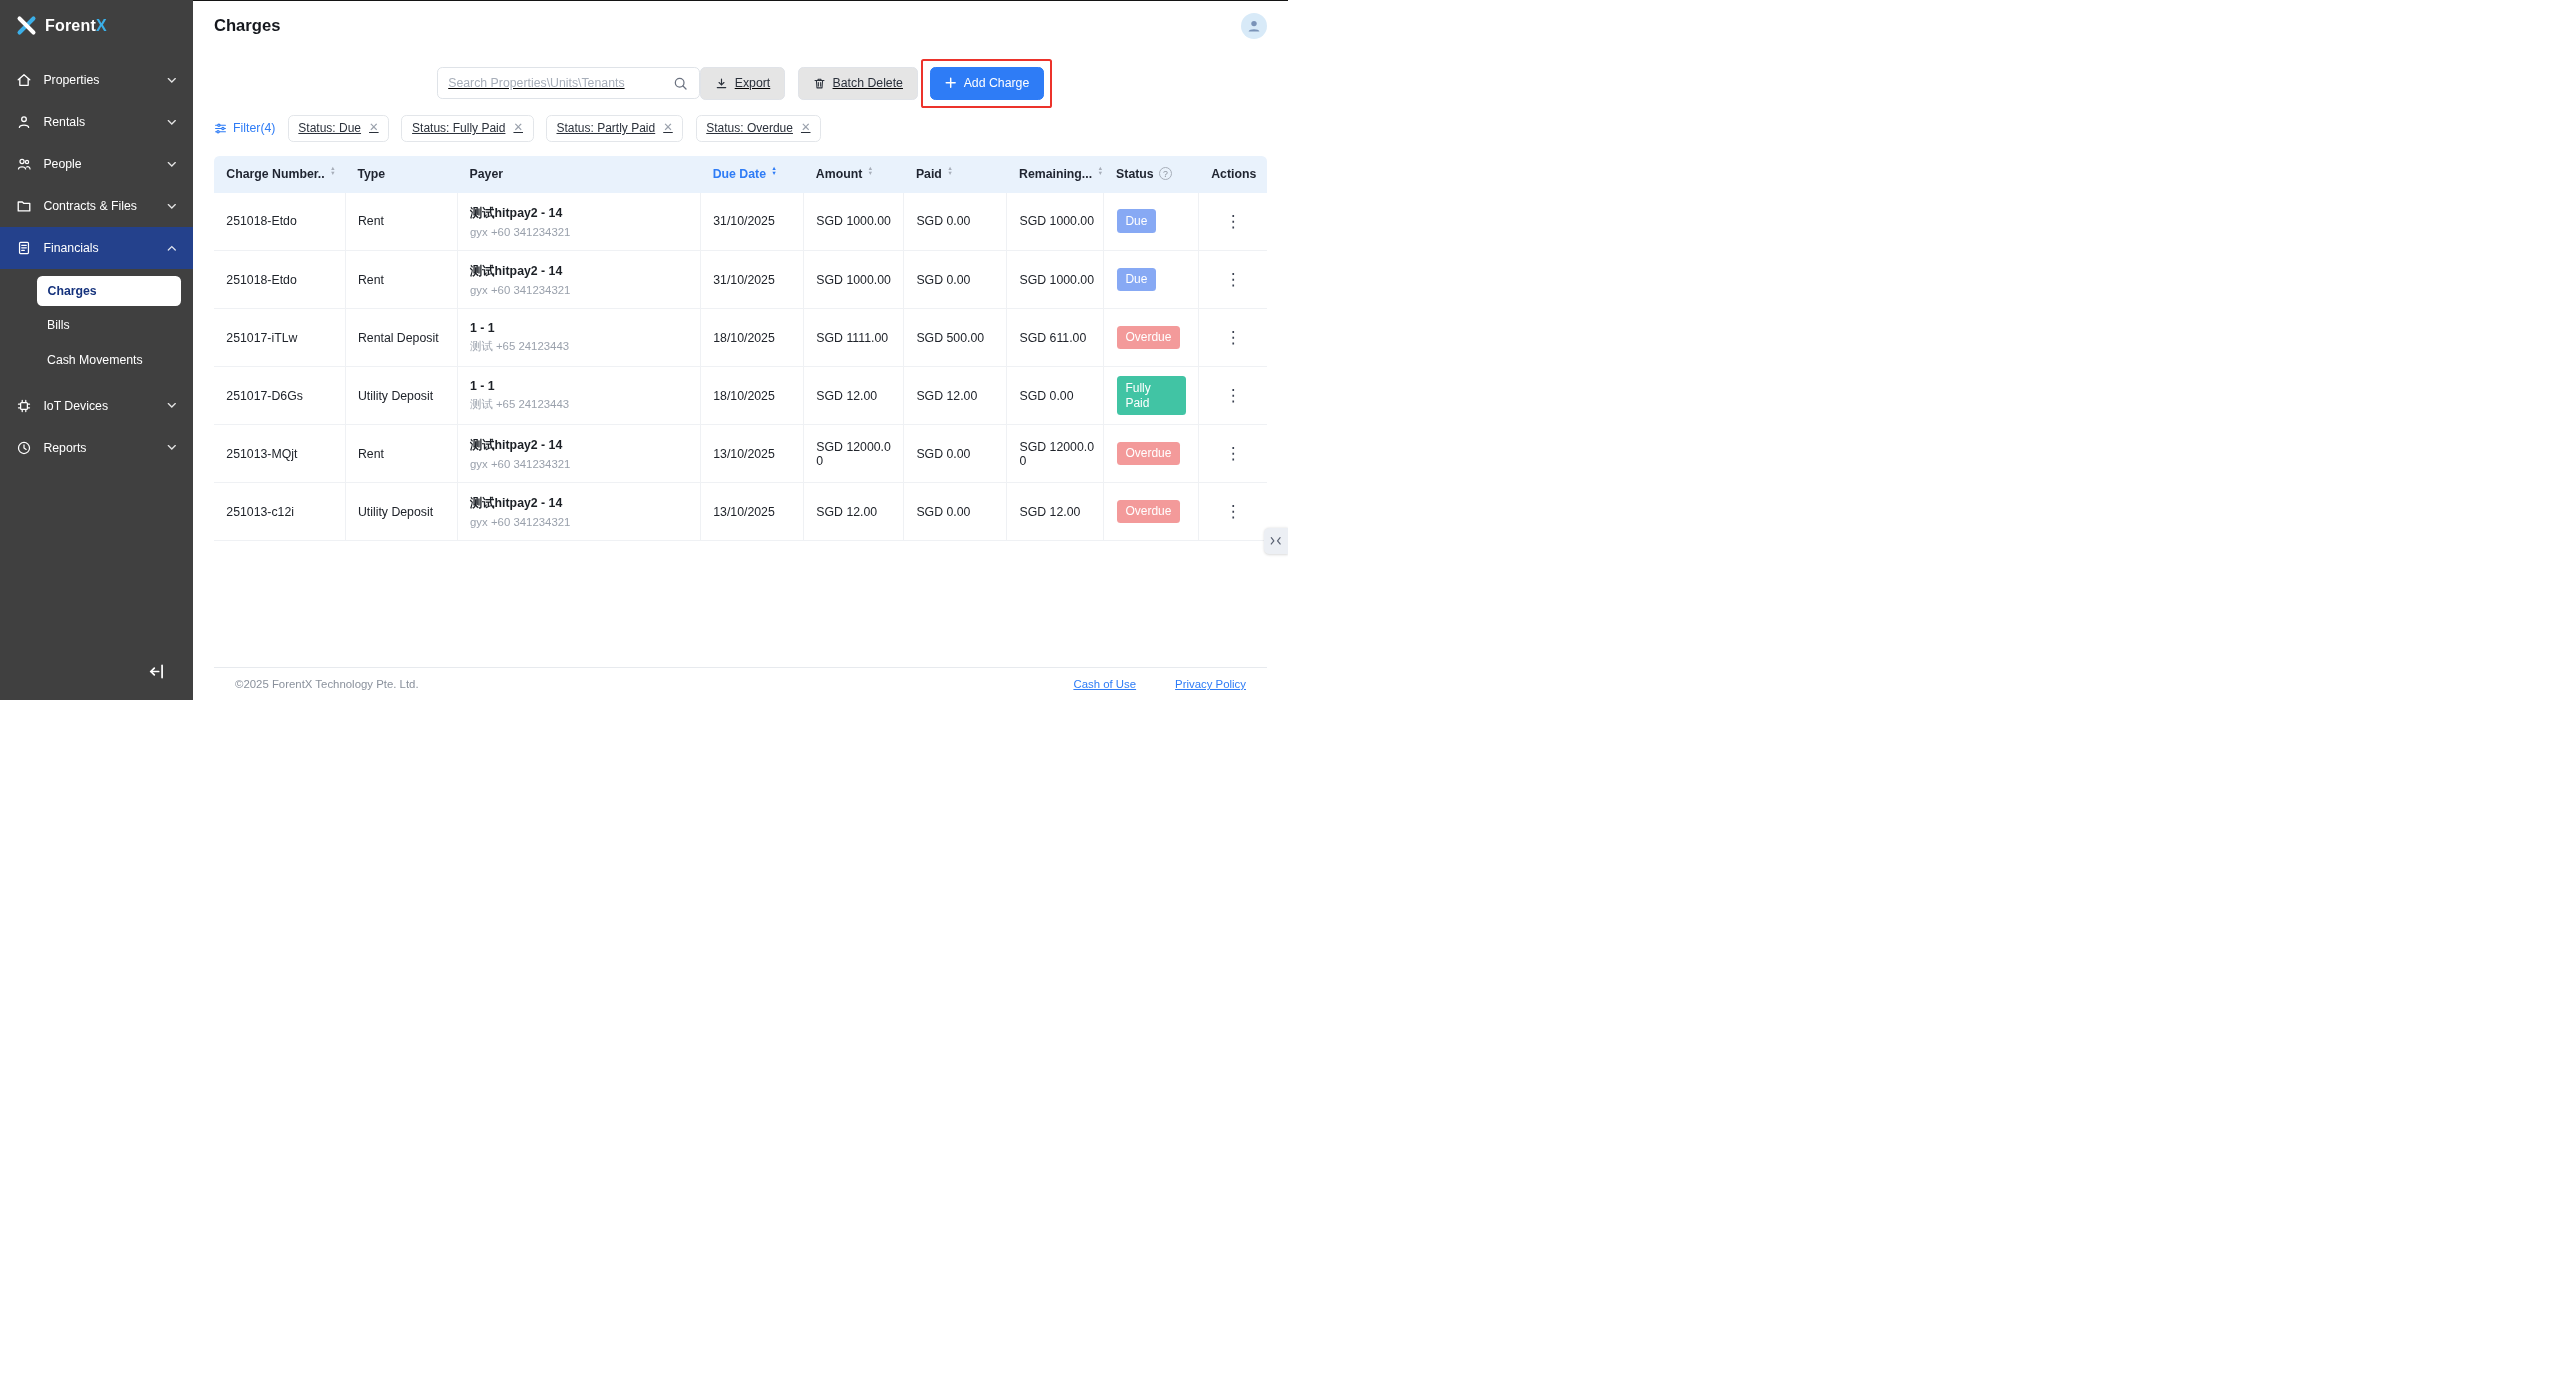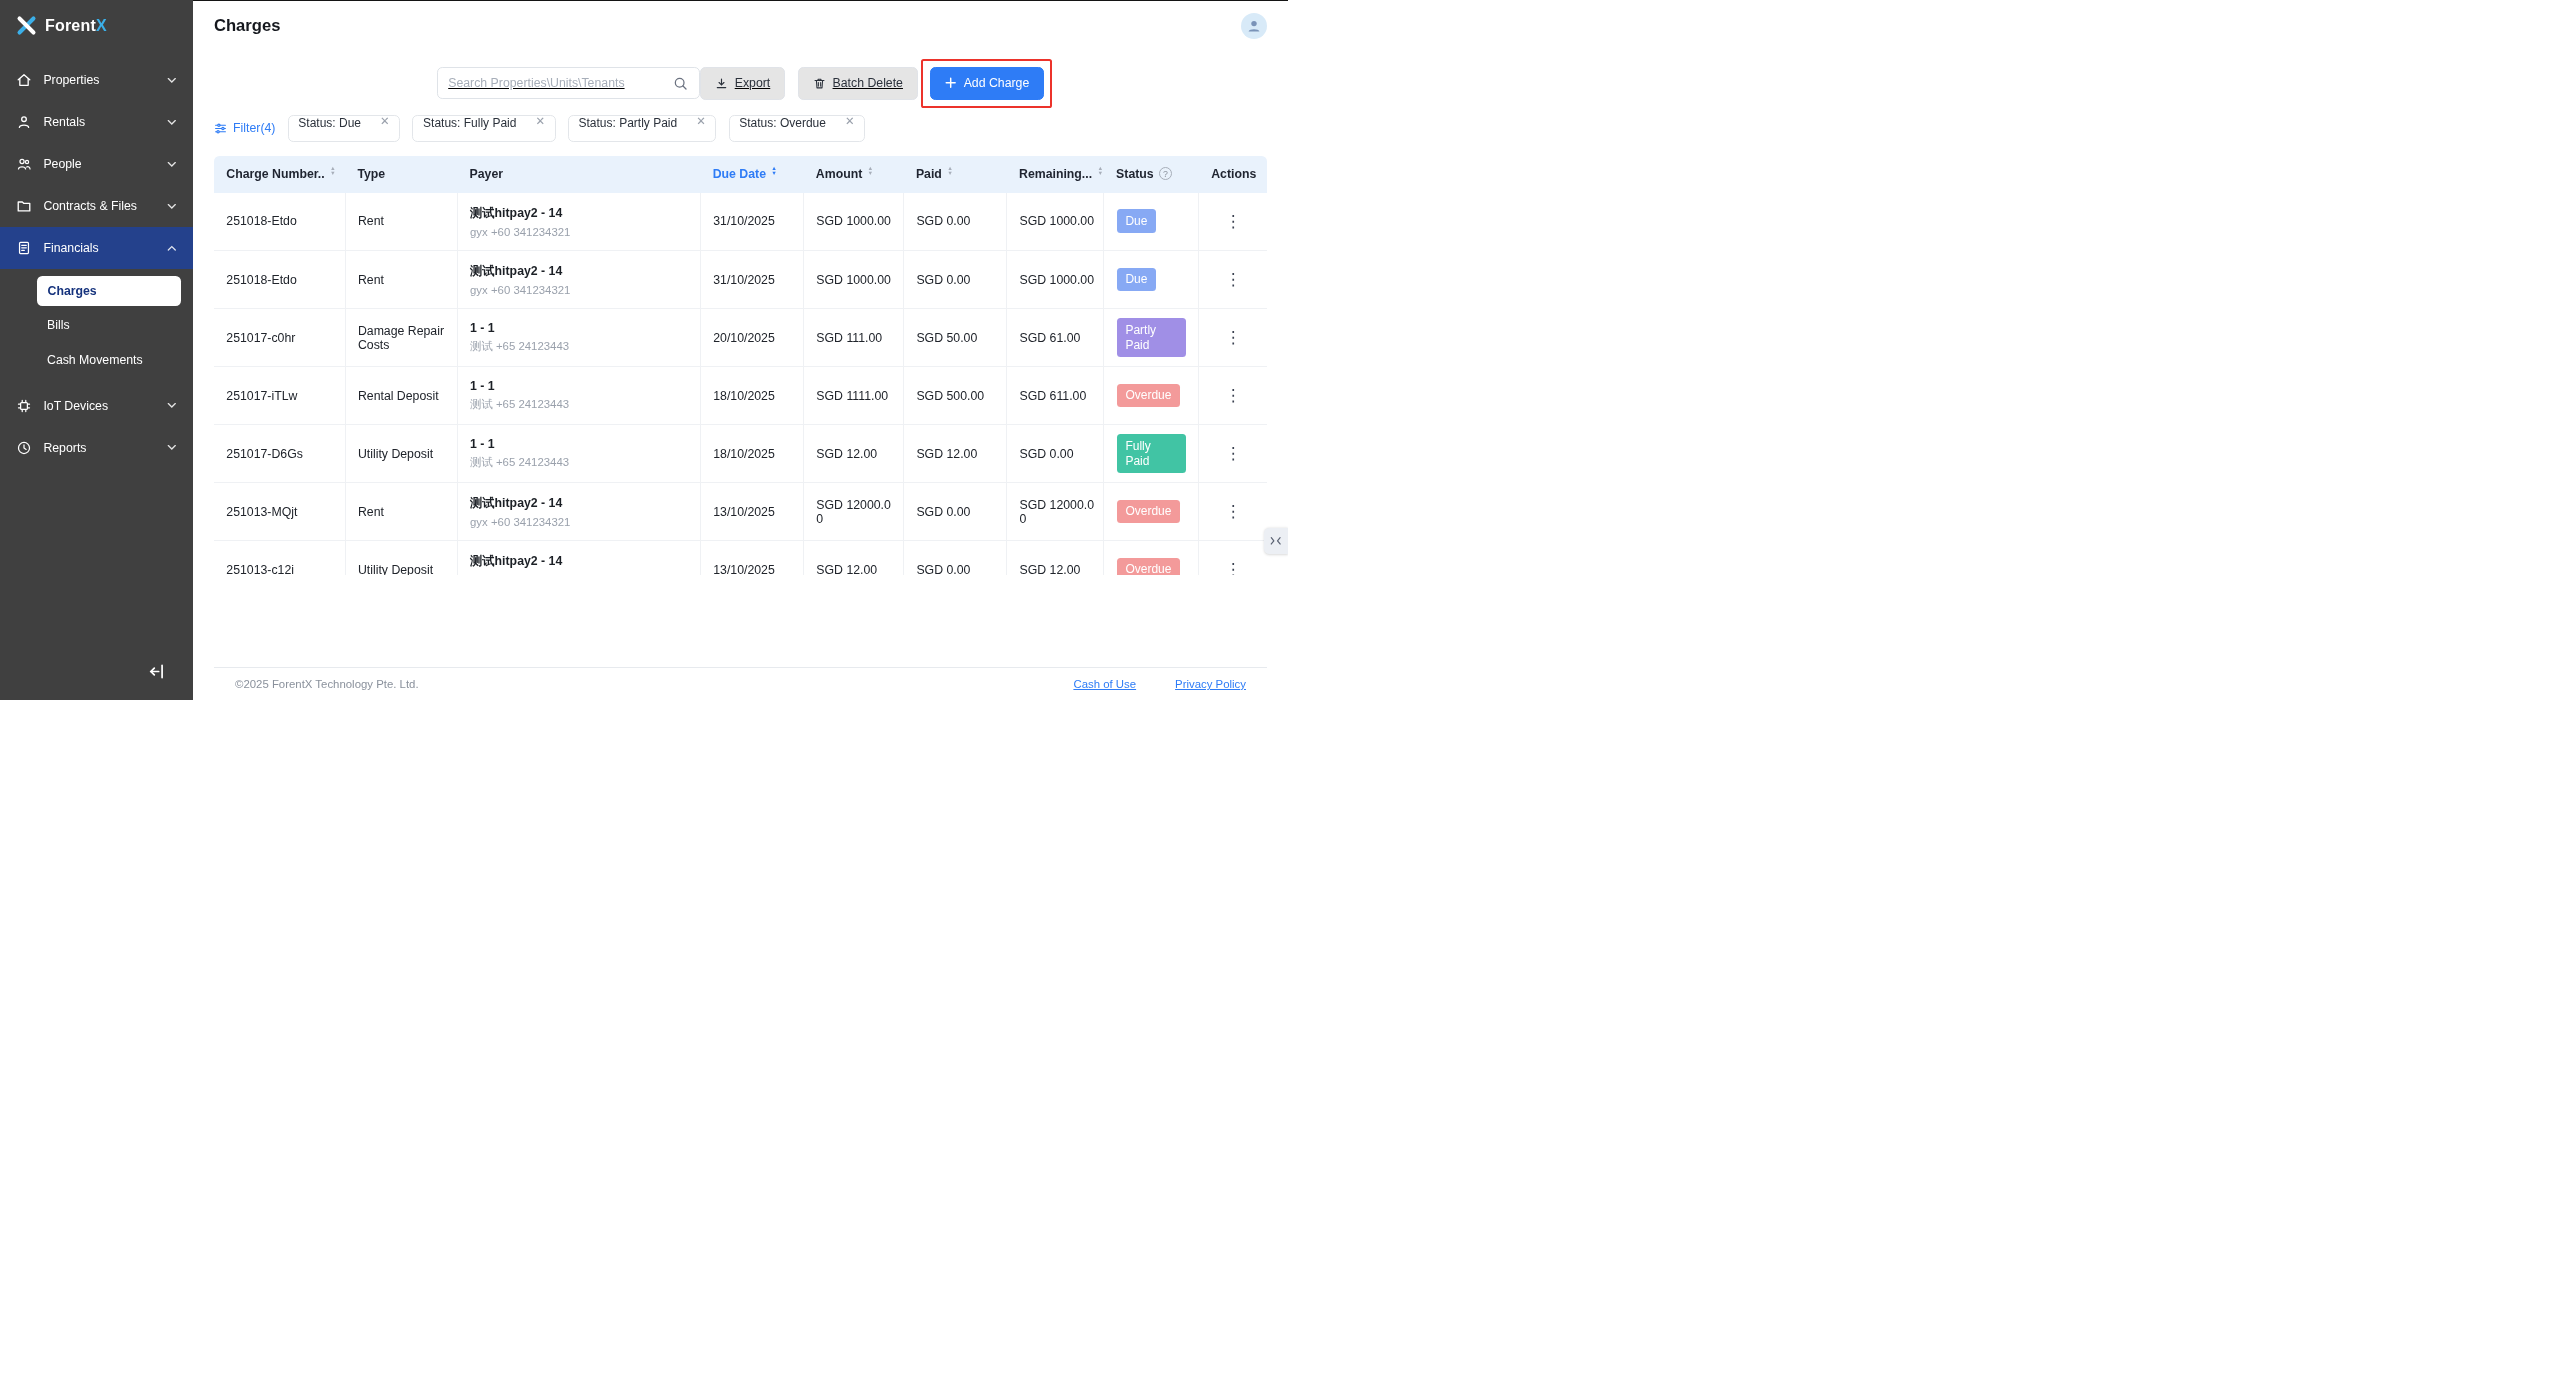--- a/index.html
+++ b/index.html
@@ -57,23 +57,23 @@
     border-radius:5.3px; font-size:12.3px; cursor:pointer; background:#e5e5e5;
     border:0.9px solid #E0E3E8; color:#2B313B; }
   .btn-primary { background:#2E7CF6; border-color:#2E7CF6; color:#fff; font-weight:500; }
   .annot-wrap { position:relative; }
   .annot-box { position:absolute; top:-8px; left:-9.6px; right:-8px; bottom:-8.8px;
     border:2.6px solid #EC332B; border-radius:2.6px; pointer-events:none; }
 
   .filters { display:flex; align-items:center; gap:12.3px; margin-top:15px; }
   .filter-link { display:flex; align-items:center; gap:6.1px; color:#2E7CF6;
     font-size:12.3px; cursor:pointer; }
-  .chip { display:inline-flex; align-items:flex-start; gap:19px; height:27px; padding:0 9.6px;
+  .chip { display:inline-flex; align-items:center; gap:8px; height:27px; padding:0 9.6px;
     border:0.9px solid #E3E6EA; border-radius:5.3px; font-size:12px; color:#2B313B;
-    background:#fff; }
+    background:#fff;text-decoration:underline; }
   .chip .x { color:#9AA1AC; font-size:11.4px; cursor:pointer; line-height:1; }
 
   
   .table-wrap { margin-top:14px; max-height:419px; overflow:hidden; border-radius:5.3px 5.3px 0 0; }
   table { width:100%; border-collapse:collapse; table-layout:fixed; }
   thead th { background:#E9F2FC; height:37px; text-align:left; padding:0 12.3px;
     font-size:12.3px; font-weight:700; color:#1F2430; white-space:nowrap; overflow:hidden; }
   thead th .th-inner { display:flex; align-items:flex-start; gap:5.3px; }
   th.sortable { cursor:pointer; }
   th.due-col { color:#2E7CF6; }
@@ -393,34 +393,20 @@
                   <div class="payer-contact">gyx +60 341234321</div>
                 </td>
                 <td>31/10/2025</td>
                 <td class="num">SGD 1000.00</td>
                 <td class="num">SGD 0.00</td>
                 <td class="num">SGD 1000.00</td>
                 <td><span class="badge" style="background: rgb(135, 169, 244);">Due</span></td>
                 <td class="actions-cell"><span class="kebab">⋮</span></td>
               </tr>
               <tr>
-                <td>251017-c0hr</td>
-                <td>Damage Repair Costs</td>
-                <td>
-                  <div class="payer-name">1 - 1</div>
-                  <div class="payer-contact">测试 +65 24123443</div>
-                </td>
-                <td>20/10/2025</td>
-                <td class="num">SGD 111.00</td>
-                <td class="num">SGD 50.00</td>
-                <td class="num">SGD 61.00</td>
-                <td><span class="badge" style="background: rgb(160, 143, 230);">Partly Paid</span></td>
-                <td class="actions-cell"><span class="kebab">⋮</span></td>
-              </tr>
-              <tr>
                 <td>251017-iTLw</td>
                 <td>Rental Deposit</td>
                 <td>
                   <div class="payer-name">1 - 1</div>
                   <div class="payer-contact">测试 +65 24123443</div>
                 </td>
                 <td>18/10/2025</td>
                 <td class="num">SGD 1111.00</td>
                 <td class="num">SGD 500.00</td>
                 <td class="num">SGD 611.00</td>

